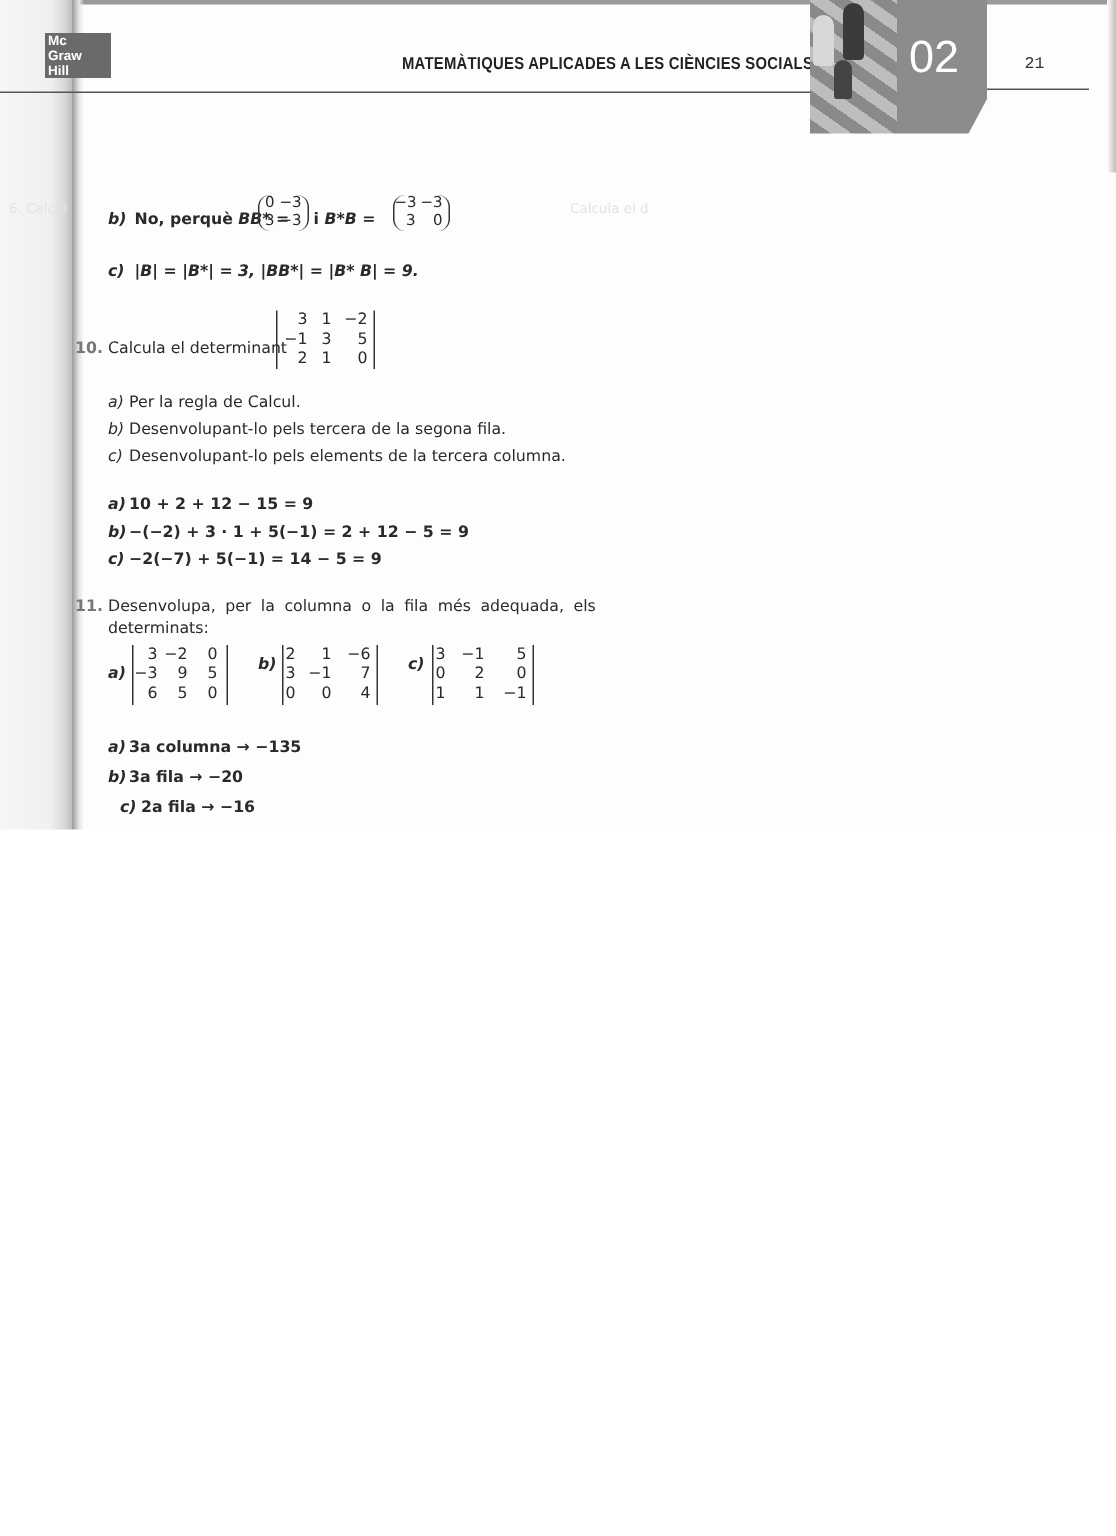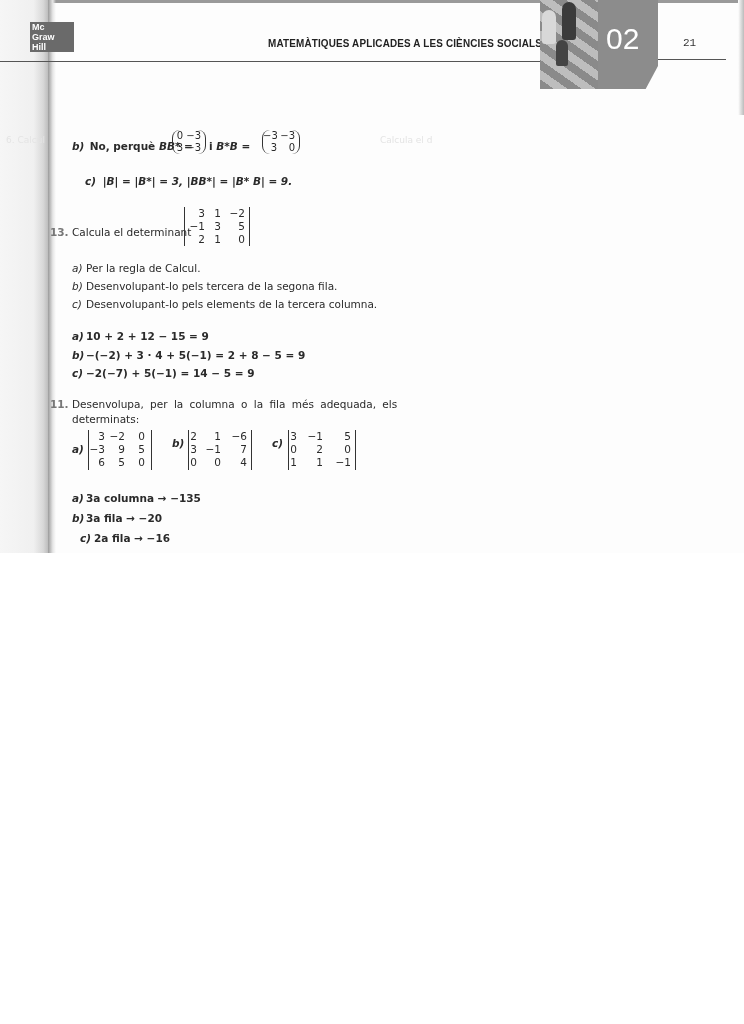--- a/index.html
+++ b/index.html
@@ -100,26 +100,26 @@
 <div class="pmat" style="left:262px;top:130px;width:36px;height:24px;">
   <div class="row">
       <span class="cell" style="width:14px">−3</span>
       <span class="cell" style="width:18px">−3</span>
     </div>
   <div class="row">
       <span class="cell" style="width:14px">3</span>
       <span class="cell" style="width:18px">0</span>
     </div>
 </div>
-<div class="t" style="left:85px;top:175px;">
+<div class="t" style="left:72px;top:175px;">
   <span class="lbl">c)</span>
   <span class="i">|B| = |B*| = 3, |BB*| = |B* B| = 9.</span>
 </div>
 
-<div class="num" style="left:50px;top:226px;">13.</div>
+<div class="num" style="left:50px;top:226px;">10.</div>
 <div class="t b" style="left:72px;top:226px;">Calcula el determinant</div>
 <div class="det" style="left:184px;top:207px;width:64px;height:39px;">
   <div class="row">
       <span class="cell" style="width:20px">3</span>
       <span class="cell" style="width:16px">1</span>
       <span class="cell" style="width:24px">−2</span>
     </div>
   <div class="row">
       <span class="cell" style="width:20px">−1</span>
       <span class="cell" style="width:16px">3</span>
@@ -130,21 +130,21 @@
       <span class="cell" style="width:16px">1</span>
       <span class="cell" style="width:24px">0</span>
     </div>
 </div>
 
 <div class="t b" style="left:72px;top:262px;"><span class="lbl">a)</span><span>Per la regla de Calcul.</span></div>
 <div class="t b" style="left:72px;top:280px;"><span class="lbl">b)</span><span>Desenvolupant-lo pels tercera de la segona fila.</span></div>
 <div class="t b" style="left:72px;top:298px;"><span class="lbl">c)</span><span>Desenvolupant-lo pels elements de la tercera columna.</span></div>
 
 <div class="t" style="left:72px;top:330px;"><span class="lbl">a)</span><span>10 + 2 + 12 − 15 = 9</span></div>
-<div class="t" style="left:72px;top:349px;"><span class="lbl">b)</span><span>−(−2) + 3 · 4 + 5(−1) = 2 + 8 − 5 = 9</span></div>
+<div class="t" style="left:72px;top:349px;"><span class="lbl">b)</span><span>−(−2) + 3 · 1 + 5(−1) = 2 + 12 − 5 = 9</span></div>
 <div class="t" style="left:72px;top:367px;"><span class="lbl">c)</span><span>−2(−7) + 5(−1) = 14 − 5 = 9</span></div>
 
 <div class="num" style="left:50px;top:398px;">11.</div>
 <div class="t b" style="left:72px;top:398px;word-spacing:3px;">Desenvolupa, per la columna o la fila més adequada, els</div>
 <div class="t b" style="left:72px;top:413px;">determinats:</div>
 
 <div class="t i" style="left:72px;top:443px;">a)</div>
 <div class="det" style="left:88px;top:430px;width:62px;height:40px;">
   <div class="row">
       <span class="cell" style="width:16px">3</span>

